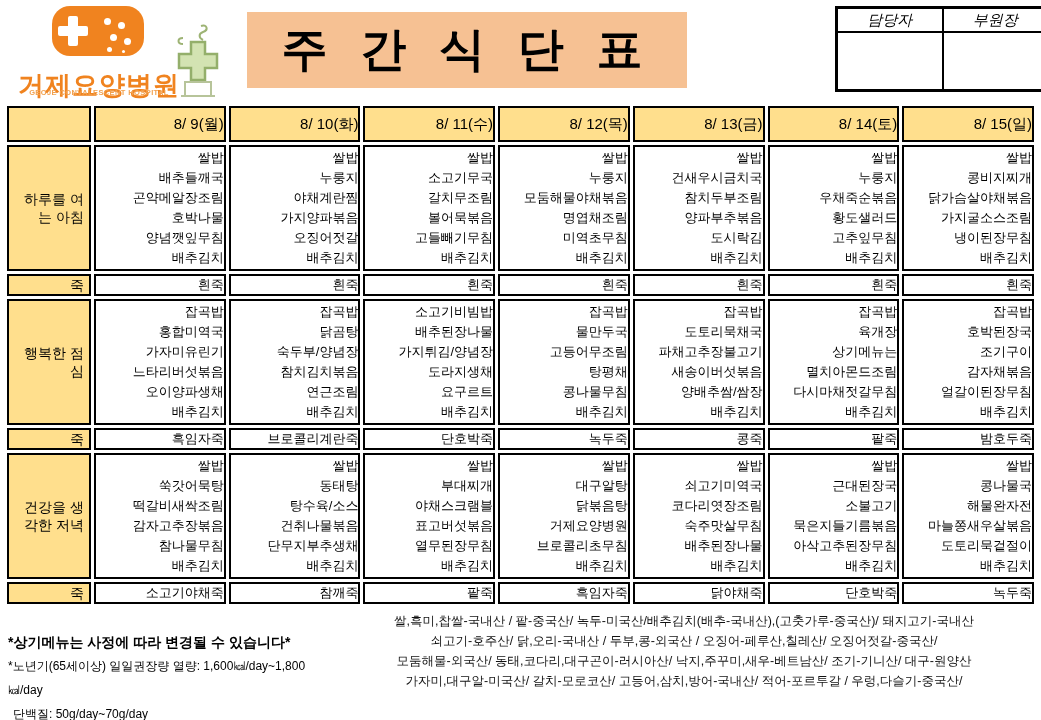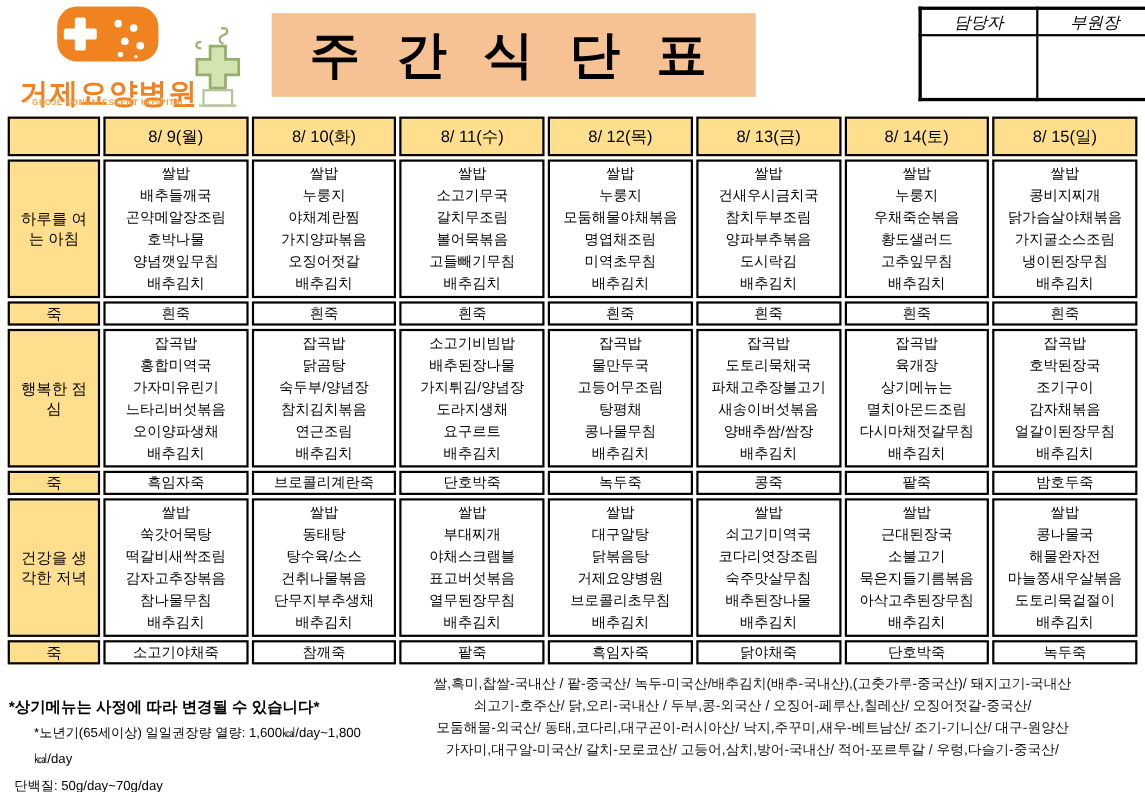--- a/index.html
+++ b/index.html
@@ -37,32 +37,32 @@
   }
   .sign-table td { border:2px solid #000; text-align:center; font-size:15px; }
   .sign-table .sig-head td { height:24px; }
   .sign-table .sig-body td { height:56px; }
 
   
   .menu-table {
     position:absolute; left:4px; top:103px; width:1033px;
     border-collapse:separate; border-spacing:3px; table-layout:fixed;
   }
-  .menu-table td { border:2px solid #000; text-align:center; vertical-align:middle; background:#fff; }
+  .menu-table td { border:2px solid #000; text-align:right; vertical-align:middle; background:#fff; }
   .menu-table .label-cell { background:#FFDF8D; font-size:14px; line-height:18px; padding:0 5px; }
   .menu-table .day-cell   { background:#FFDF8D; height:36px; font-size:15px; }
   .menu-table .corner     { background:#FFDF8D; }
   .meal-cell { padding:1px 0; }
   .meal-cell .menu-item { font-size:13px; line-height:20px; white-space:nowrap; }
   .porridge-cell { height:18px; font-size:13px; line-height:16px; }
 
   
   .foot-left { position:absolute; left:8px; top:630px; width:330px; }
   .foot-left .fl-1 { font-size:14px; font-weight:bold; line-height:24px; }
-  .foot-left .fl-2 { font-size:12px; line-height:24px;margin-left:23px; }
+  .foot-left .fl-2 { font-size:12px; line-height:24px; }
   .foot-left .fl-3 { font-size:12px; line-height:24px; margin-left:5px; }
   .foot-right { position:absolute; left:330px; top:611px; width:708px; text-align:center; }
   .foot-right .origin-line { font-size:12.5px; line-height:20px; color:#111; white-space:nowrap; }
 </style>
 </head>
 <body>
 
 <div class="page">
 
   <div class="logo-area">

